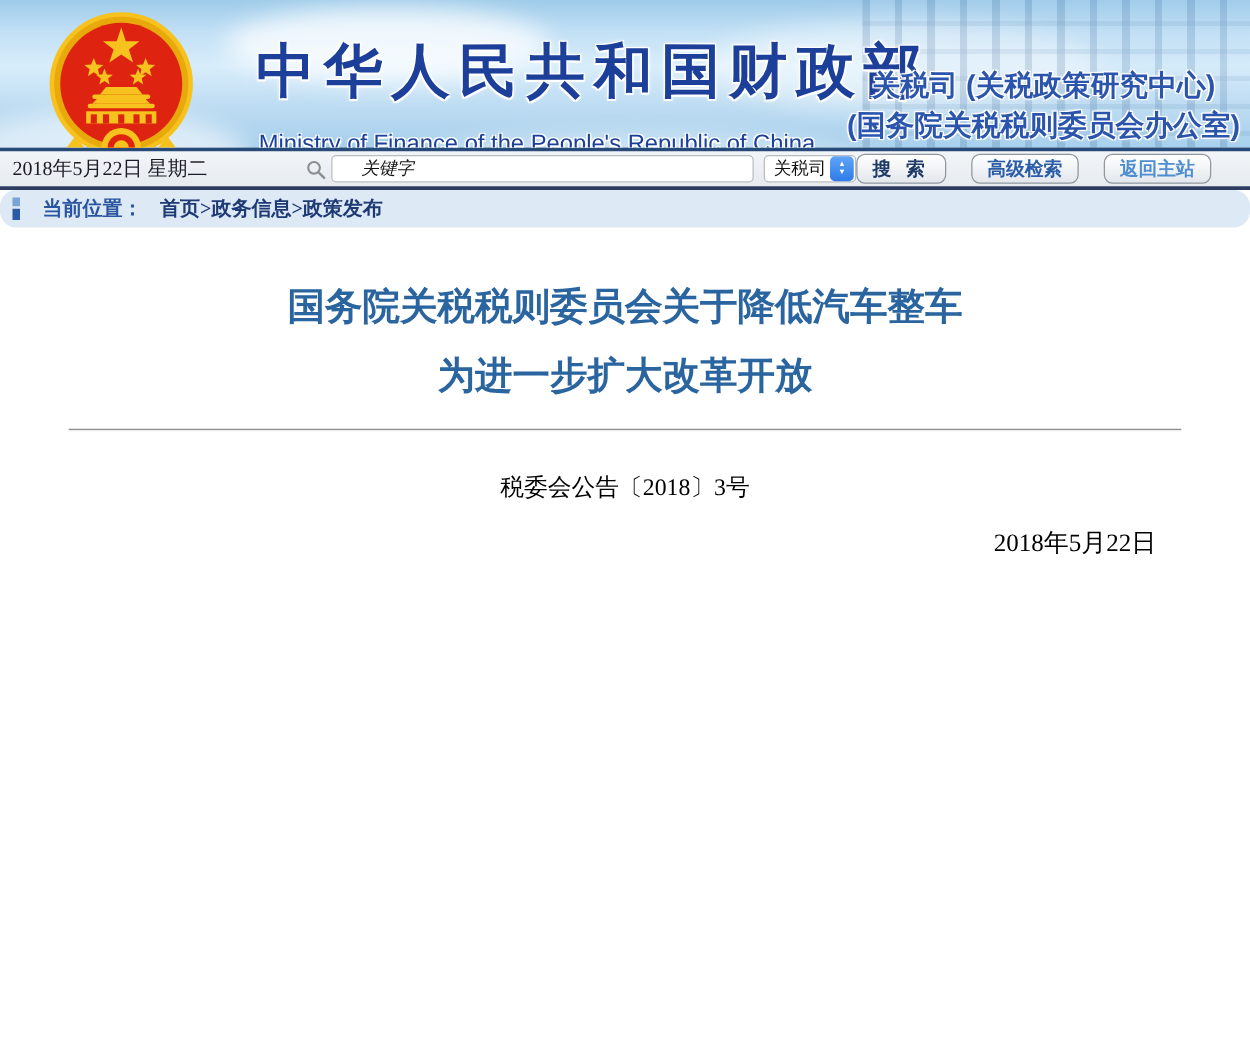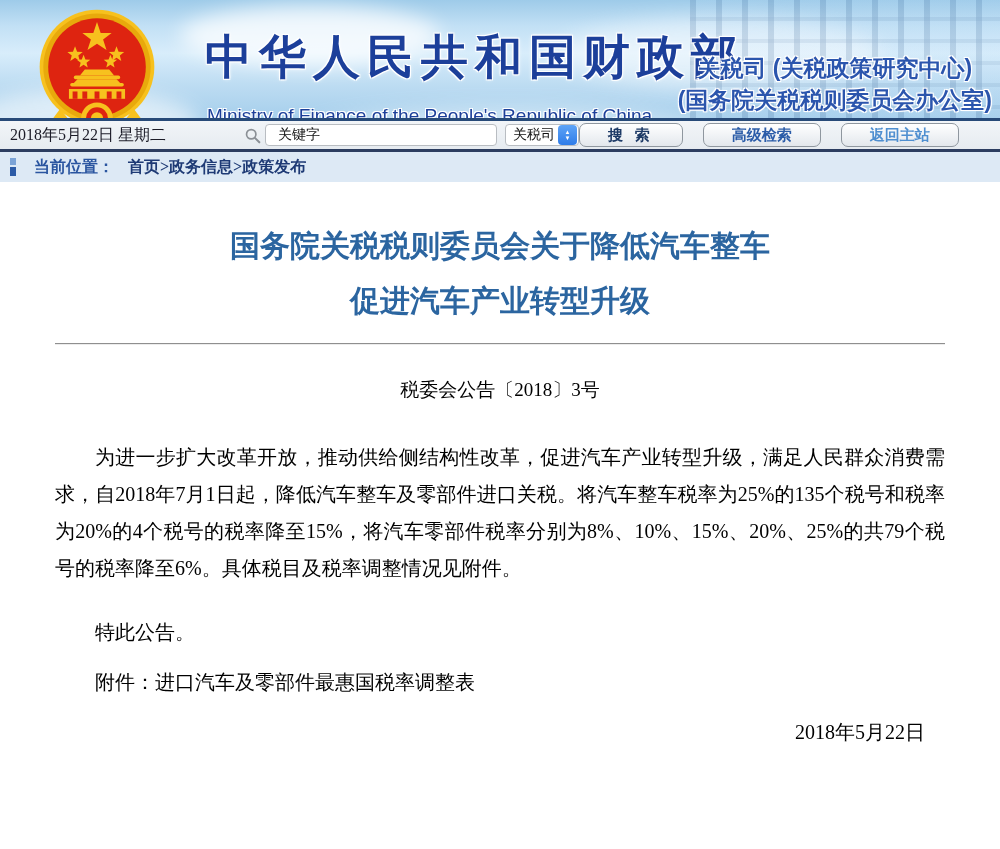--- a/index.html
+++ b/index.html
@@ -68,60 +68,61 @@
     height: 31px;
     background: linear-gradient(180deg, #f2f5f8 0%, #e6ebf0 100%);
     border-bottom: 3px solid #2c3d60;
     padding: 0 10px;
     font-family: "Liberation Sans", sans-serif;
   }
   .tb-date { font-family: "Liberation Serif", serif; font-size: 16px; color: #1c1c28; white-space: nowrap; }
   .tb-search { display: flex; align-items: center; margin-left: 78px; }
   .search-icon { display: inline-flex; width: 17px; height: 17px; margin-right: 4px; }
   .search-input {
-    width: 232px; height: 22px;
+    width: 338px; height: 22px;
     border: 1px solid #b9bdc2; border-radius: 4px;
-    font-size: 14px; padding: 0 12px; color: #111;
+    font-size: 14px; padding: 0 23px; color: #111;
     background: #fff; outline: none;
     font-family: "Liberation Serif", serif;
+    font-style: italic;
   }
   .tb-select {
     display: flex; align-items: center; justify-content: space-between;
     width: 74px; height: 22px; margin-left: 8px;
     background: #fff; border: 1px solid #b9bdc2; border-radius: 4px;
     padding-left: 7px; cursor: default;
   }
   .tb-select .sel-text { font-size: 14px; color: #111; font-family: "Liberation Serif", serif; }
   .stepper {
     width: 19px; height: 20px; margin-right: 1px;
     background: linear-gradient(180deg, #5ea4f7 0%, #2f7ce8 100%);
     border-radius: 4px;
     display: flex; flex-direction: column; align-items: center; justify-content: center;
     color: #fff; font-size: 6px; line-height: 6px;
   }
   .tb-buttons { display: flex; align-items: center; margin-left: auto; gap: 20px; padding-right: 48px; }
   .tb-btn {
-    height: 24px; padding: 0 28px;
+    height: 24px; padding: 0 12px;
     background: linear-gradient(180deg, #ffffff 0%, #eef1f4 60%, #e3e7ec 100%);
     border: 1px solid #8f979f; border-radius: 7px;
     font-family: "Liberation Serif", serif;
     font-weight: bold; font-size: 15px;
     cursor: pointer; white-space: nowrap;
   }
   .btn-search-text { color: #1d3a66; letter-spacing: 4px; }
   .btn-adv-text { color: #2b5ca8; }
   .btn-home-text { color: #4f8fd0; }
 
   
   .breadcrumb {
     display: flex; align-items: center;
     height: 30px;
     background: #dde9f5;
     padding: 0 10px;
-    font-size: 16px; font-weight: bold;
+    font-size: 16px; font-weight: bold; border-radius: 13px;
   }
   .bc-icon { display: flex; flex-direction: column; gap: 2px; margin-right: 18px; }
   .bc-icon .blk1 { width: 6px; height: 7px; background: #7ba3d6; }
   .bc-icon .blk2 { width: 6px; height: 9px; background: #2c5ba6; }
   .bc-label { color: #2a55a0; margin-right: 14px; white-space: nowrap; }
   .bc-path { color: #1e3a75; cursor: pointer; white-space: nowrap; }
 
   
   .doc { padding: 0 55px; color: #000; }
   .doc-title {
@@ -245,29 +246,24 @@
       <span class="blk1"></span>
         <span class="blk2"></span>
     </span>
     <span class="bc-label">当前位置：</span>
     <span class="bc-path">首页&gt;政务信息&gt;政策发布</span>
   </div>
 
   <main class="doc">
     <h1 class="doc-title">
       <div>国务院关税税则委员会关于降低汽车整车</div>
-      <div>促进汽车产业转型升级</div>
+      <div>为进一步扩大改革开放</div>
     </h1>
 
     <hr class="doc-divider">
 
     <div class="doc-number">税委会公告〔2018〕3号</div>
 
-    <div class="doc-body">
-      <p>为进一步扩大改革开放，推动供给侧结构性改革，促进汽车产业转型升级，满足人民群众消费需求，自2018年7月1日起，降低汽车整车及零部件进口关税。将汽车整车税率为25%的135个税号和税率为20%的4个税号的税率降至15%，将汽车零部件税率分别为8%、10%、15%、20%、25%的共79个税号的税率降至6%。具体税目及税率调整情况见附件。</p>
-      <p class="p-closing">特此公告。</p>
-      <p class="p-attachment">附件：进口汽车及零部件最惠国税率调整表</p>
-    </div>
 
     <div class="sig-line sig-date">2018年5月22日</div>
   </main>
 
 </div>
 
 </body></html>

